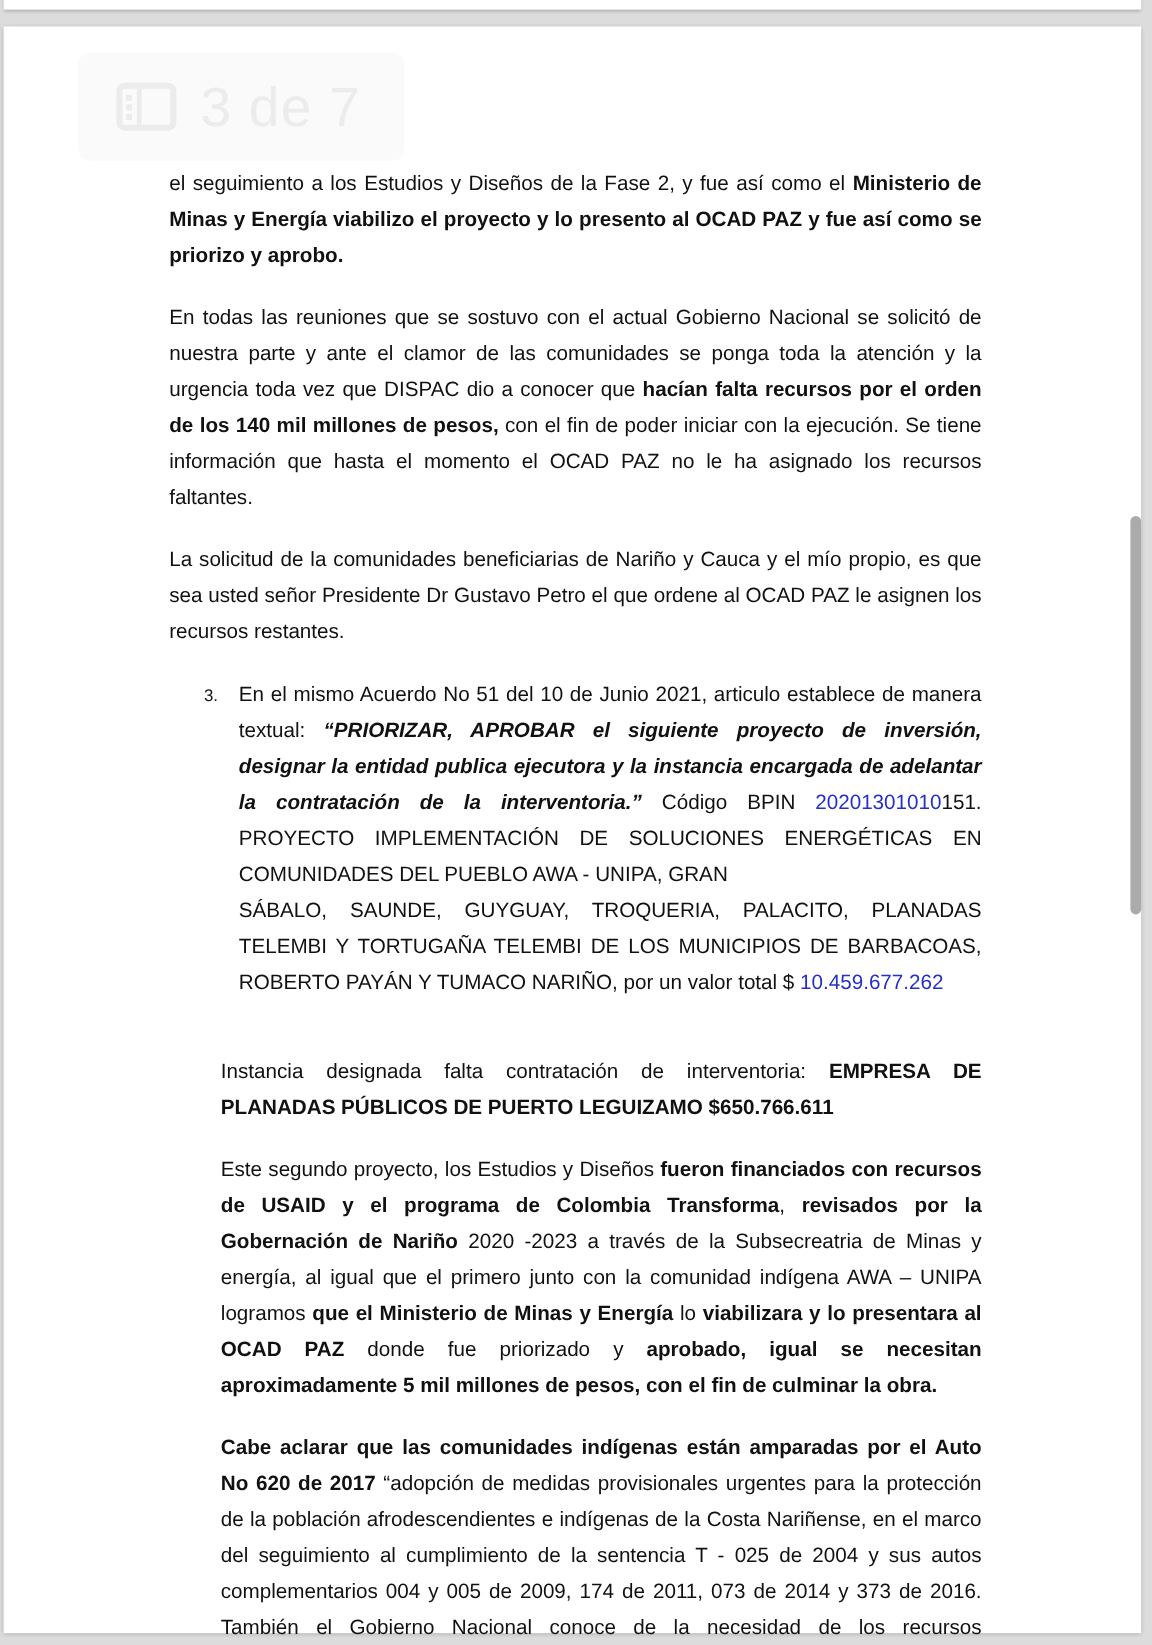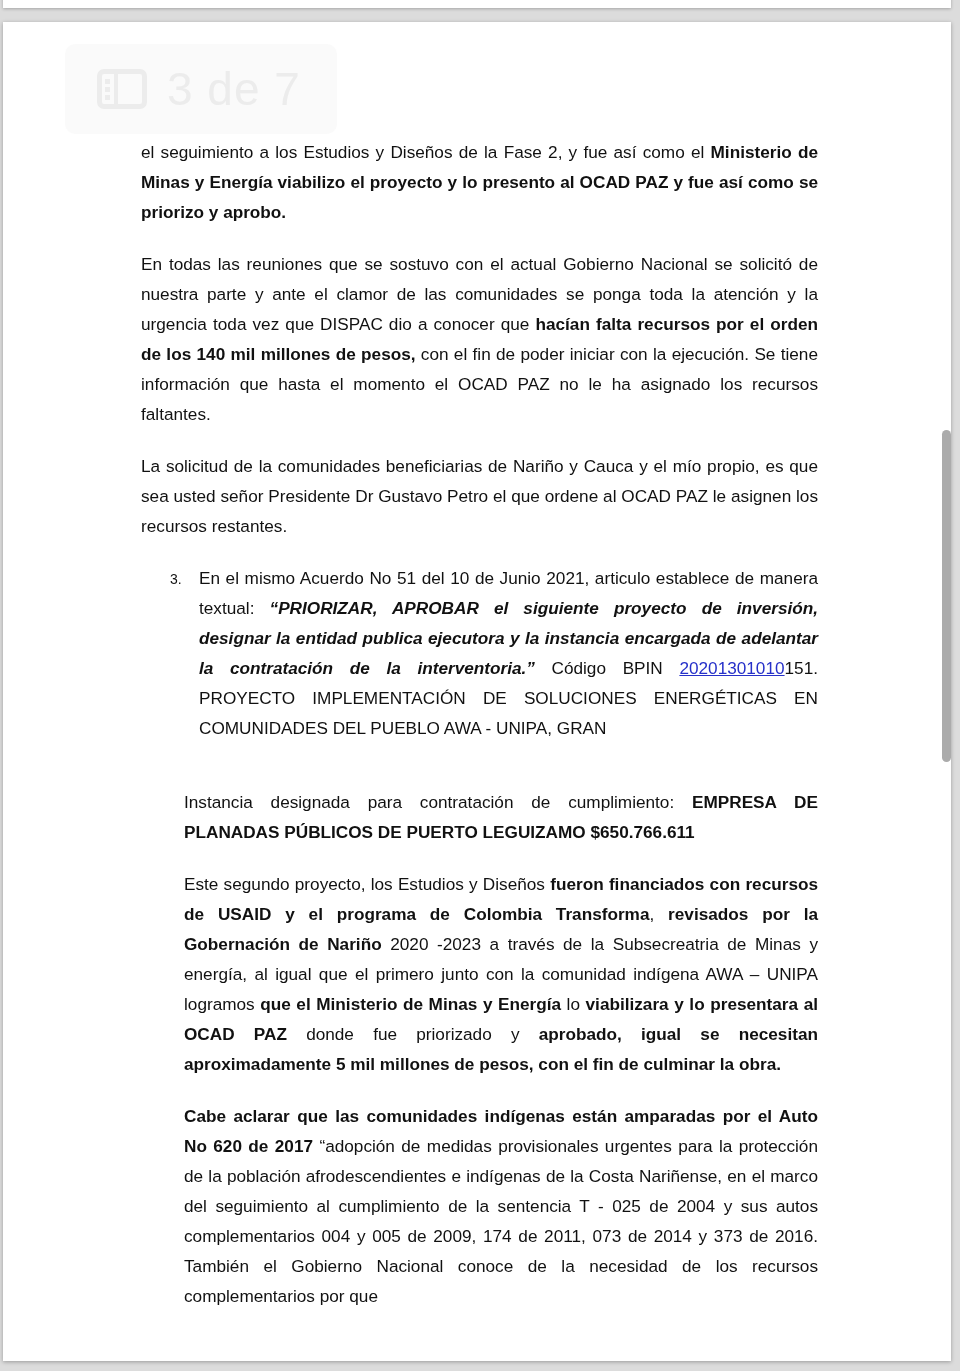--- a/index.html
+++ b/index.html
@@ -38,21 +38,21 @@
     position:absolute; left:141px; top:137px; width:677px;
     font-size:17.2px; line-height:30px; color:#111;
     font-family:"Liberation Sans", sans-serif;
   }
   .content p { margin:0; text-align:justify; font-stretch:condensed; }
   .content b { font-weight:bold; }
   .gap { height:22px; }
   .list-item { position:relative; padding-left:58px; }
   .list-item .num { position:absolute; left:29px; top:1px; font-size:14px; }
   .indent { padding-left:43px; }
-  a.link { color:#1a0dab; color:#2630c9; text-decoration:underline; }
+  a.link { color:#1a0dab; color:#2630c9; }
   .scrollbar {
     position:absolute; left:942px; top:430px; width:9px; height:332px;
     background:#ababab; border-radius:5px;
   }
 </style>
 </head>
 <body>
 
 <div class="prev-page"></div>
 
@@ -74,27 +74,28 @@
 
   <p><span>En todas las reuniones que se sostuvo con el actual Gobierno Nacional se solicitó de nuestra parte y ante el clamor de las comunidades se ponga toda la atención y la urgencia toda vez que DISPAC dio a conocer que </span><b>hacían falta recursos por el orden de los 140 mil millones de pesos,</b><span> con el fin de poder iniciar con la ejecución. Se tiene información que hasta el momento el OCAD PAZ no le ha asignado los recursos faltantes.</span></p>
   <div class="gap"></div>
 
   <p><span>La solicitud de la comunidades beneficiarias de Nariño y Cauca y el mío propio, es que sea usted señor Presidente Dr Gustavo Petro el que ordene al OCAD PAZ le asignen los recursos restantes.</span></p>
   <div class="gap"></div>
 
   <div class="list-item">
     <span class="num">3.</span>
     <p><span>En el mismo Acuerdo No 51 del 10 de Junio 2021, articulo establece de manera textual: </span><b><i>“PRIORIZAR, APROBAR el siguiente proyecto de inversión, designar la entidad publica ejecutora y la instancia encargada de adelantar la contratación de la interventoria.”</i></b><span> Código BPIN </span><a class="link">20201301010</a><span>151.          PROYECTO IMPLEMENTACIÓN DE SOLUCIONES ENERGÉTICAS EN COMUNIDADES DEL PUEBLO AWA - UNIPA, GRAN</span></p>
+    <p><span>SÁBALO, SAUNDE, GUYGUAY, TROQUERIA, PALACITO, PLANADAS TELEMBI Y TORTUGAÑA TELEMBI DE LOS MUNICIPIOS DE BARBACOAS, ROBERTO PAYÁN Y TUMACO NARIÑO, por un valor total $ </span><a class="link">10.459.677.262</a></p>
   </div>
   <div class="gap"></div>
 
   <div class="indent">
     <div class="gap"></div>
 
-    <p><span>Instancia designada para contratación de cumplimiento: </span><b>EMPRESA DE PLANADAS PÚBLICOS DE PUERTO LEGUIZAMO $650.766.611</b></p>
+    <p><span>Instancia designada falta contratación de interventoria: </span><b>EMPRESA DE PLANADAS PÚBLICOS DE PUERTO LEGUIZAMO $650.766.611</b></p>
     <div class="gap"></div>
 
     <p><span>Este segundo proyecto, los Estudios y Diseños </span><b>fueron financiados con recursos de USAID y el programa de Colombia Transforma</b><span>, </span><b>revisados por la Gobernación de Nariño</b><span> 2020 -2023 a través de la Subsecreatria de Minas y energía, al igual que el primero junto con la comunidad indígena AWA – UNIPA logramos </span><b>que el Ministerio de Minas y Energía</b><span> lo </span><b>viabilizara y lo presentara al OCAD PAZ</b><span> donde fue priorizado y </span><b>aprobado, igual se necesitan aproximadamente 5 mil millones de pesos, con el fin de culminar la obra.</b></p>
     <div class="gap"></div>
 
     <p><b>Cabe aclarar que las comunidades indígenas están amparadas por el Auto No 620 de 2017</b><span> “adopción de medidas provisionales urgentes para la protección de la población afrodescendientes e indígenas de la Costa Nariñense, en el marco del seguimiento al cumplimiento de la sentencia  T - 025 de 2004 y sus autos complementarios 004 y 005 de 2009, 174 de 2011, 073 de 2014 y 373 de 2016. También el Gobierno Nacional conoce de la necesidad de los recursos complementarios por que</span></p>
   </div>
 </div>
 
 <div class="scrollbar"></div>

